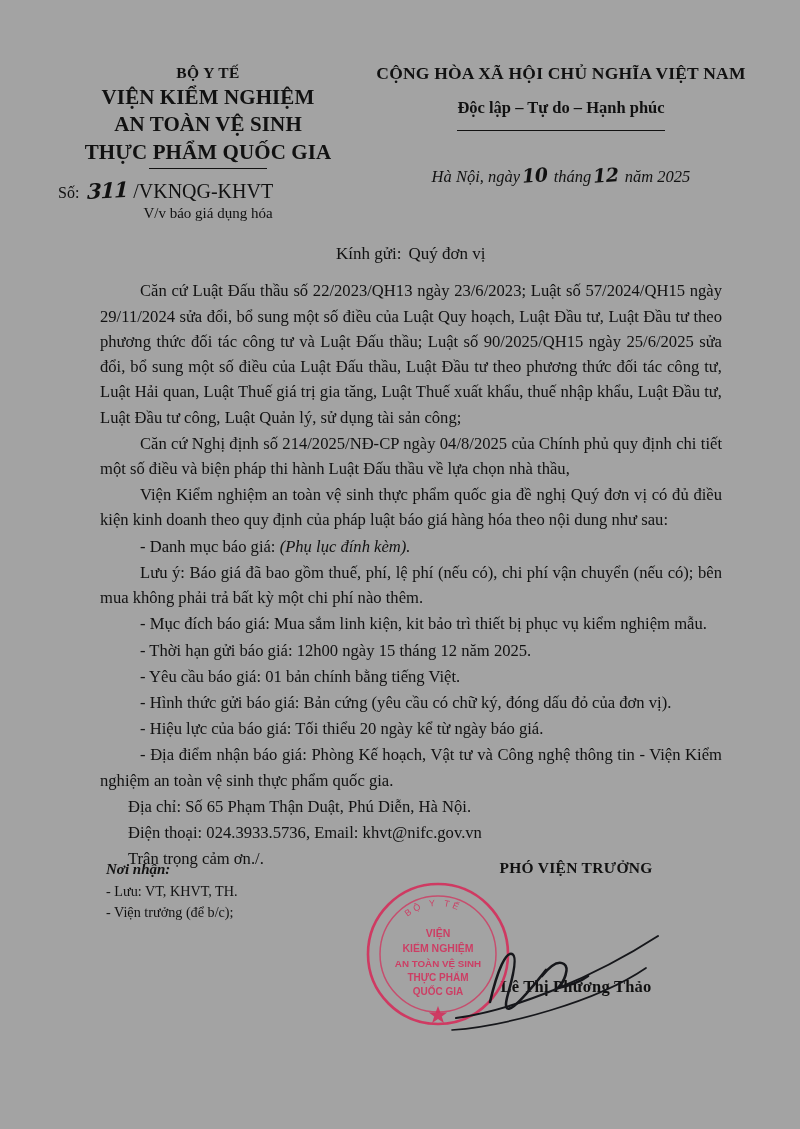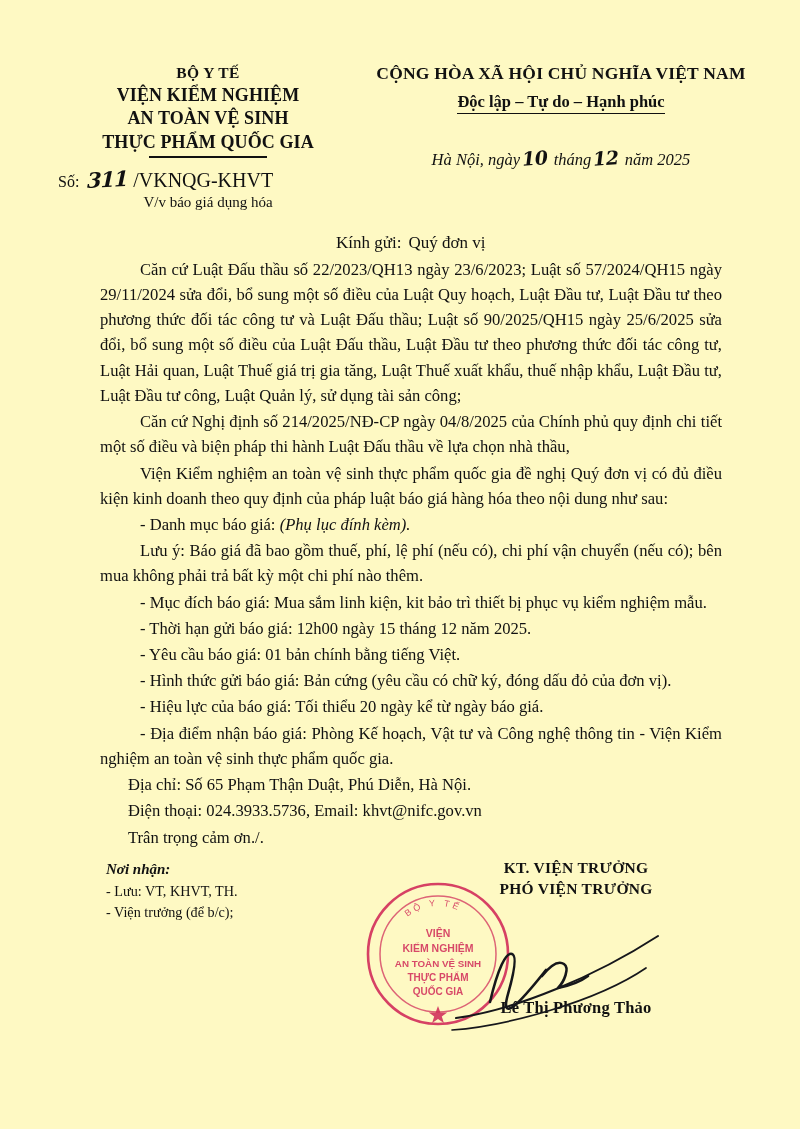--- a/index.html
+++ b/index.html
@@ -12,21 +12,21 @@
     background: #ffffff;
     font-family: "Liberation Serif", "DejaVu Serif", serif;
     color: #111111;
     position: relative;
     overflow: hidden;
   }
   .page {
     position: relative;
     width: 800px;
     height: 1129px;
-    background: #fef9c3;
+    background: #a3a3a3;
   }
 
   
   .header {
     display: flex;
     padding: 62px 40px 0 40px;
     box-sizing: border-box;
   }
   .header-left {
     width: 300px;
@@ -38,21 +38,21 @@
     text-align: center;
     padding-left: 4px;
   }
   .org-ministry {
     font-size: 15.5px;
     font-weight: bold;
     letter-spacing: 0.4px;
     line-height: 1.42;
   }
   .org-name {
-    font-size: 18px;
+    font-size: 21px;
     font-weight: bold;
     line-height: 1.3;
     letter-spacing: 0.1px;
     display: inline-block;
     position: relative;
   }
   .org-underline {
     width: 118px;
     height: 1.6px;
     background: #111;
@@ -87,22 +87,22 @@
   .nation-title {
     font-size: 17.5px;
     font-weight: bold;
     letter-spacing: 0.2px;
     line-height: 1.35;
   }
   .motto {
     font-size: 16.5px;
     font-weight: bold;
     display: inline-block;
-    margin-top: 6px;
-    padding-bottom: 1px;
+    margin-top: 12px;
+    padding-bottom: 12px;
     border-bottom: 1.6px solid #111;
   }
   .dateline {
     margin-top: 33px;
     font-style: italic;
     font-size: 16.5px;
     text-align: center;
     white-space: nowrap;
   }
   .date-hand {
@@ -120,21 +120,21 @@
   .recipient {
     margin-top: 22px;
     padding-left: 330px;
     font-size: 17px;
     margin-left: 6px;
   }
   .recipient .kg-label { margin-right: 7px; }
 
   
   .body {
-    margin-top: 4px;
+    margin-top: 14px;
     padding: 0 78px 0 100px;
     font-size: 16.6px;
     line-height: 1.52;
     text-align: justify;
   }
   .body p {
     margin: 0 0 1px 0;
     text-indent: 40px;
     text-align: justify;
     text-justify: inter-word;
@@ -269,21 +269,20 @@
 
   <div class="footer">
 
     <div class="recip-block">
       <div class="recip-title">Nơi nhận:</div>
       <div class="recip-item">- Lưu: VT, KHVT, TH.</div>
       <div class="recip-item">- Viện trưởng (để b/c);</div>
     </div>
 
     <div class="sign-block">
-      <div class="sign-role">KT. VIỆN TRƯỞNG</div>
       <div class="sign-role">PHÓ VIỆN TRƯỞNG</div>
 
       <div class="seal">
         <svg width="148" height="148" viewBox="0 0 148 148" xmlns="http://www.w3.org/2000/svg">
           <defs>
             <path id="arcTop" d="M 26,74 A 48,48 0 0 1 122,74" fill="none"></path>
           </defs>
           <circle cx="74" cy="74" r="70" fill="none" stroke="#d2315c" stroke-width="2.6" opacity="0.92"></circle>
           <circle cx="74" cy="74" r="58" fill="none" stroke="#d2315c" stroke-width="1.5" opacity="0.75"></circle>
           <text font-family="'Liberation Sans', sans-serif" font-size="9" fill="#d2315c" opacity="0.85" letter-spacing="3">

